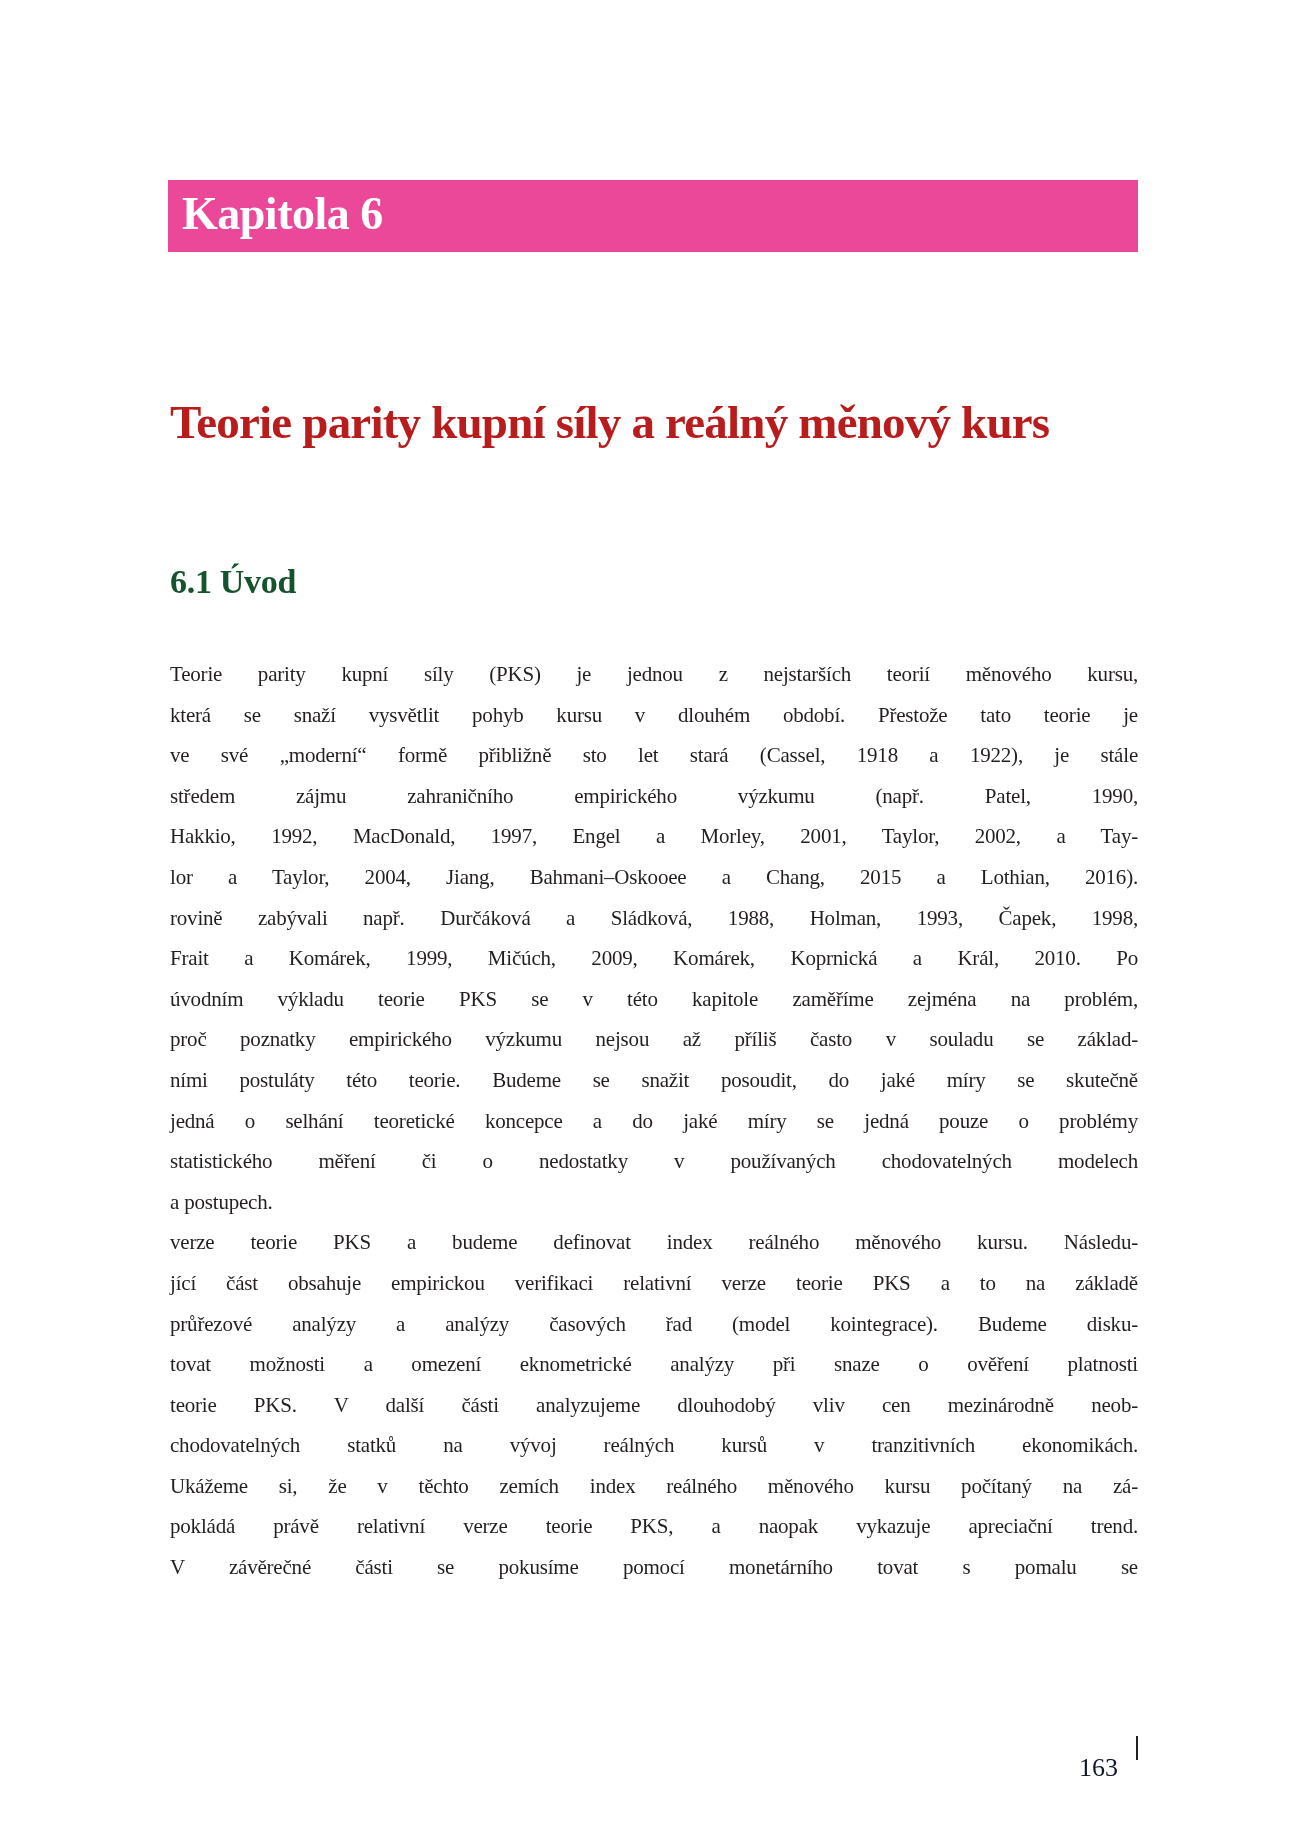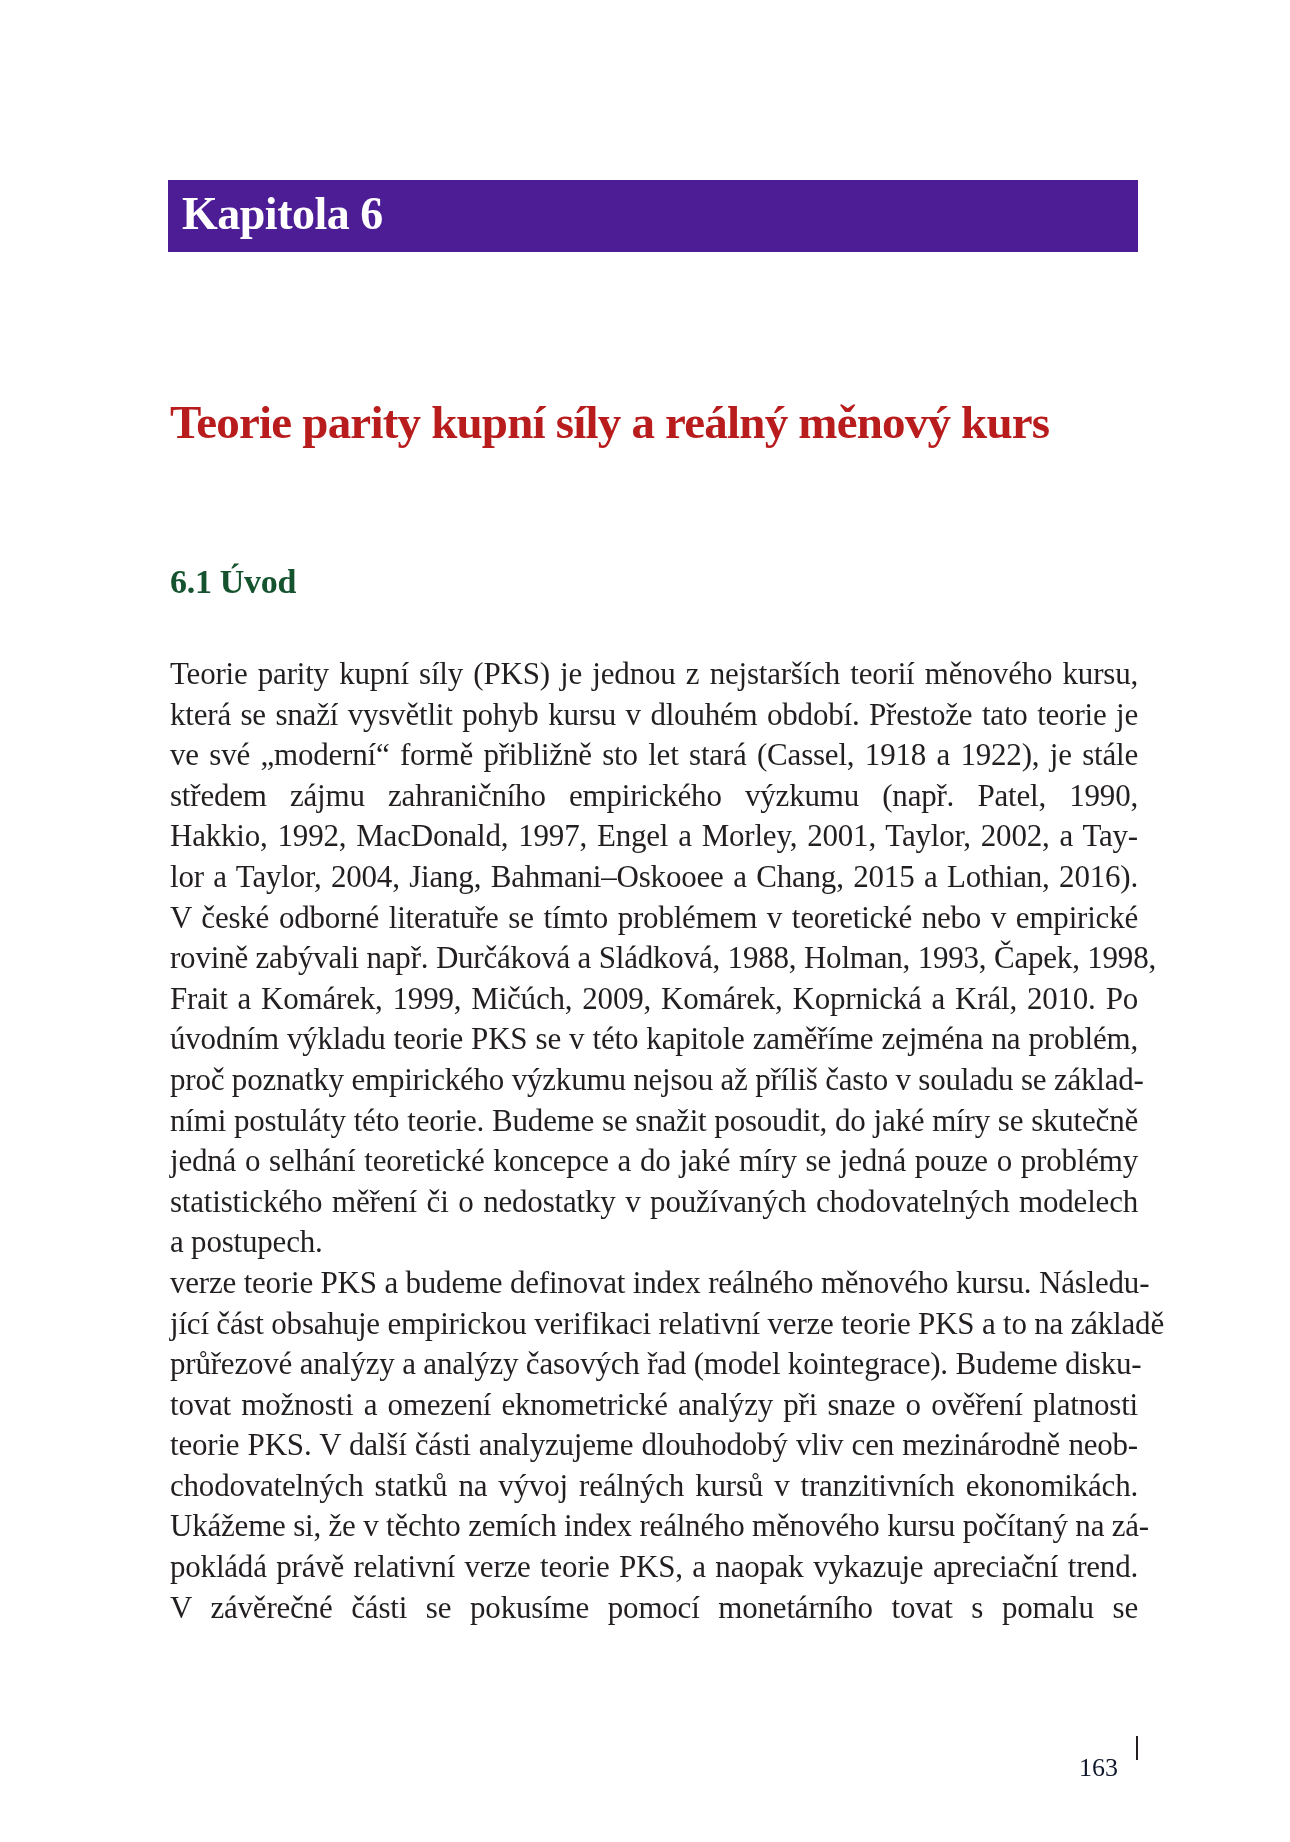--- a/index.html
+++ b/index.html
@@ -14,21 +14,21 @@
       overflow: hidden;
       font-family: "Liberation Serif", "DejaVu Serif", serif;
       color: #231f20;
     }
     .chapter-bar {
       position: absolute;
       left: 168px;
       top: 180px;
       width: 970px;
       height: 72px;
-      background: #4c1d95;
+      background: #ec4899;
     }
     .chapter-label {
       position: absolute;
       left: 14px;
       top: 4px;
       font-family: "Liberation Serif", "DejaVu Serif", serif;
       font-weight: bold;
       font-size: 46px;
       line-height: 60px;
       color: #ffffff;
@@ -62,21 +62,21 @@
     }
     .body-text {
       position: absolute;
       left: 170px;
       top: 654px;
       width: 968px;
     }
     .line {
       display: block;
       font-family: "Liberation Serif", "DejaVu Serif", serif;
-      font-size: 31px;
+      font-size: 21px;
       line-height: 40.6px;
       height: 40.6px;
       white-space: nowrap;
       text-align: justify;
       text-align-last: justify;
       color: #231f20;
       letter-spacing: -0.2px;
     }
     .line.last {
       text-align-last: left;
@@ -118,21 +118,20 @@
 <h2 class="section-heading">6.1 Úvod</h2>
 
 <div class="body-text">
   <div class="paragraph">
     <span class="line">Teorie parity kupní síly (PKS) je jednou z nejstarších teorií měnového kursu,</span>
     <span class="line">která se snaží vysvětlit pohyb kursu v dlouhém období. Přestože tato teorie je</span>
     <span class="line">ve své „moderní“ formě přibližně sto let stará (Cassel, 1918 a 1922), je stále</span>
     <span class="line">středem zájmu zahraničního empirického výzkumu (např. Patel, 1990,</span>
     <span class="line">Hakkio, 1992, MacDonald, 1997, Engel a Morley, 2001, Taylor, 2002, a Tay-</span>
     <span class="line">lor a Taylor, 2004, Jiang, Bahmani–Oskooee a Chang, 2015 a Lothian, 2016).</span>
-    <span class="line">V české odborné literatuře se tímto problémem v teoretické nebo v empirické</span>
     <span class="line">rovině zabývali např. Durčáková a Sládková, 1988, Holman, 1993, Čapek, 1998,</span>
     <span class="line">Frait a Komárek, 1999, Mičúch, 2009, Komárek, Koprnická a Král, 2010. Po</span>
     <span class="line">úvodním výkladu teorie PKS se v této kapitole zaměříme zejména na problém,</span>
     <span class="line">proč poznatky empirického výzkumu nejsou až příliš často v souladu se základ-</span>
     <span class="line">ními postuláty této teorie. Budeme se snažit posoudit, do jaké míry se skutečně</span>
     <span class="line">jedná o selhání teoretické koncepce a do jaké míry se jedná pouze o problémy</span>
     <span class="line">statistického měření či o nedostatky v používaných chodovatelných modelech</span>
     <span class="line last">a postupech.</span>
   </div>
   <div class="paragraph">

